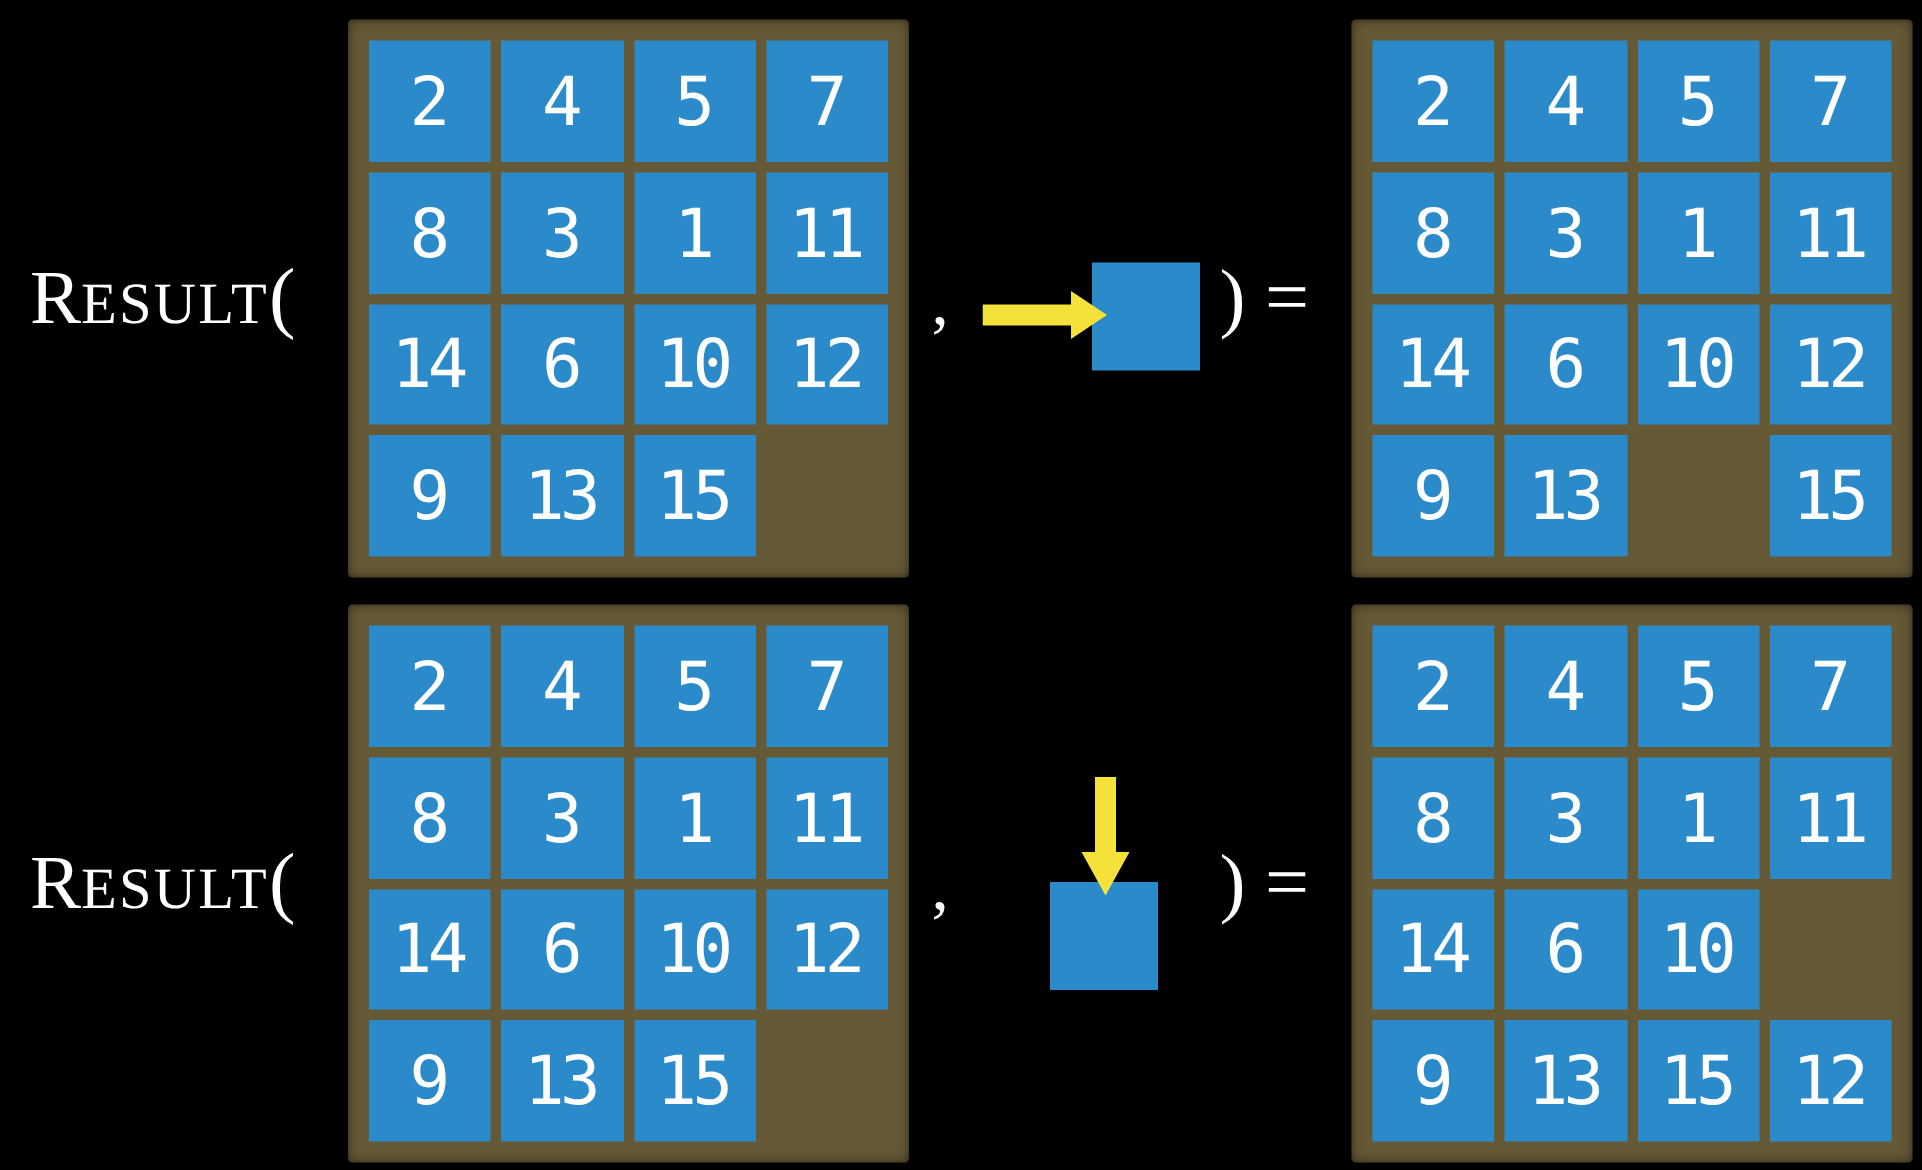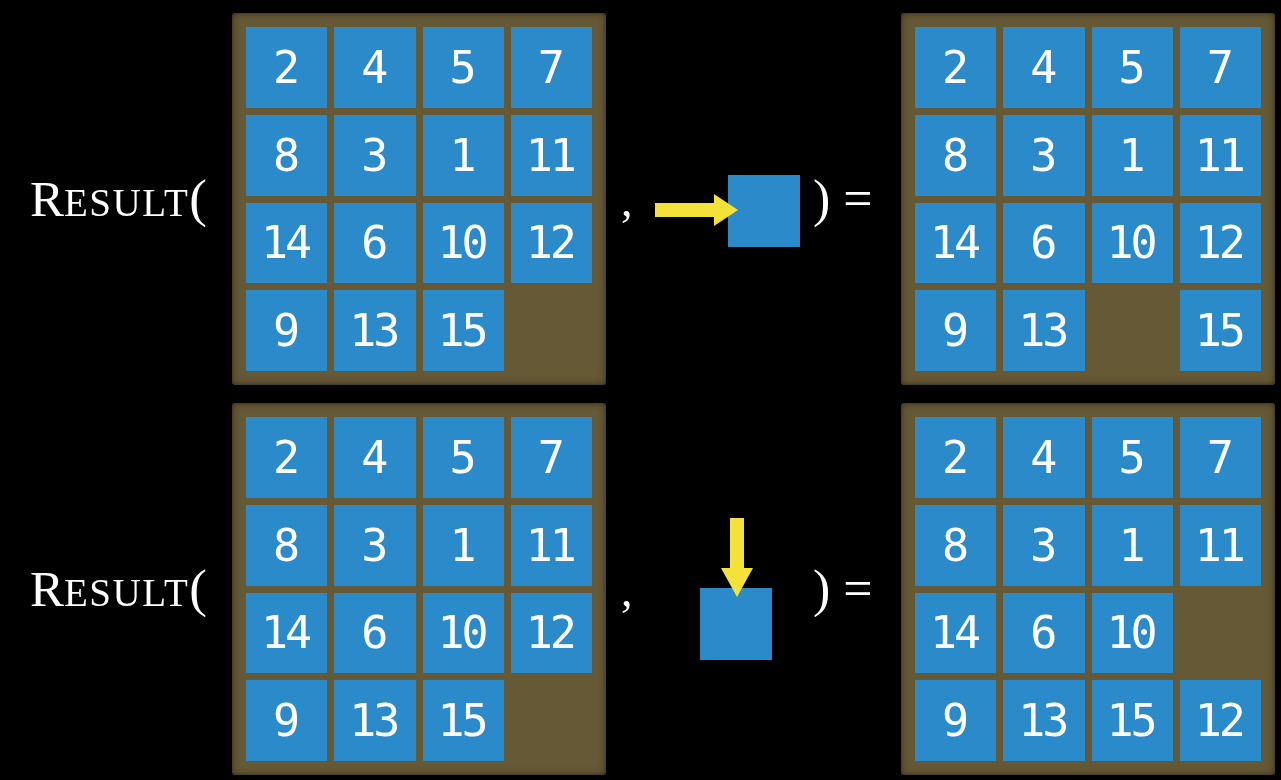--- a/index.html
+++ b/index.html
@@ -12,21 +12,21 @@
     font-family: "Liberation Serif", "DejaVu Serif", serif;
     color: var(--text, #fff);
   }
   .row { position: absolute; left: 0; width: 1281px; height: 390px; }
   .row.r1 { top: 0; }
   .row.r2 { top: 390px; }
 
   
   .result-label {
     position: absolute;
-    left: 30px; top: 172px;
+    left: 20px; top: 172px;
     white-space: nowrap;
     line-height: 1;
   }
   .rl-initial { font-size: 51px; }
   .rl-rest   { font-size: 39px; letter-spacing: 1.5px; }
   .rl-paren  { font-size: 53px; }
 
   
   .board {
     position: absolute;

